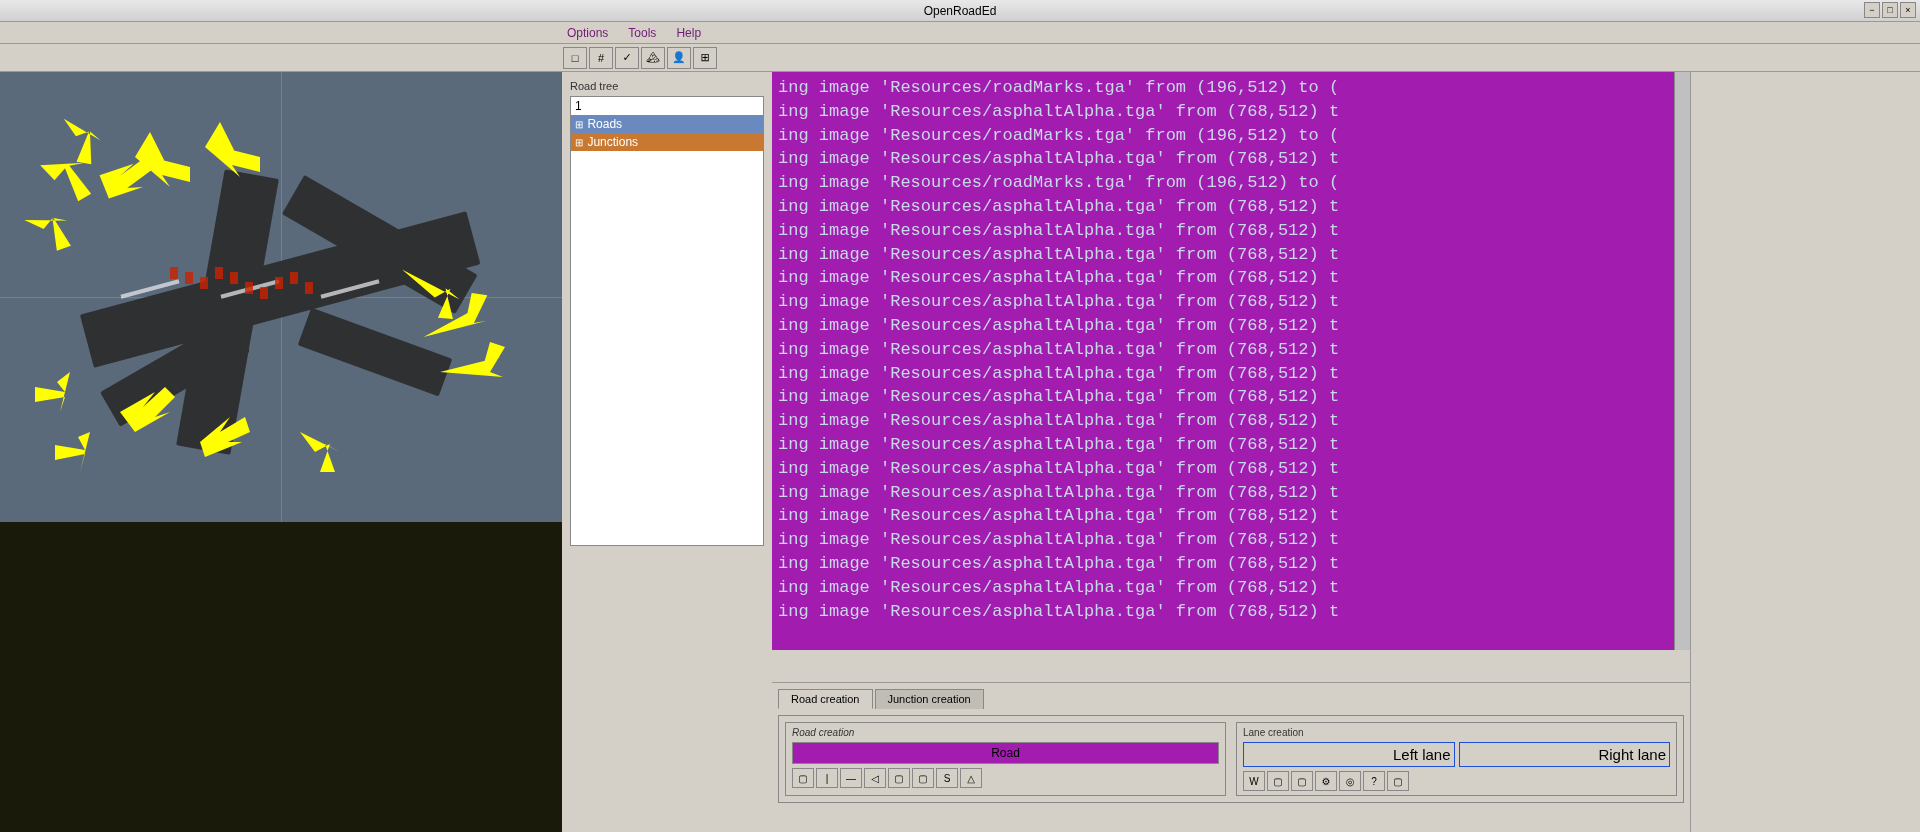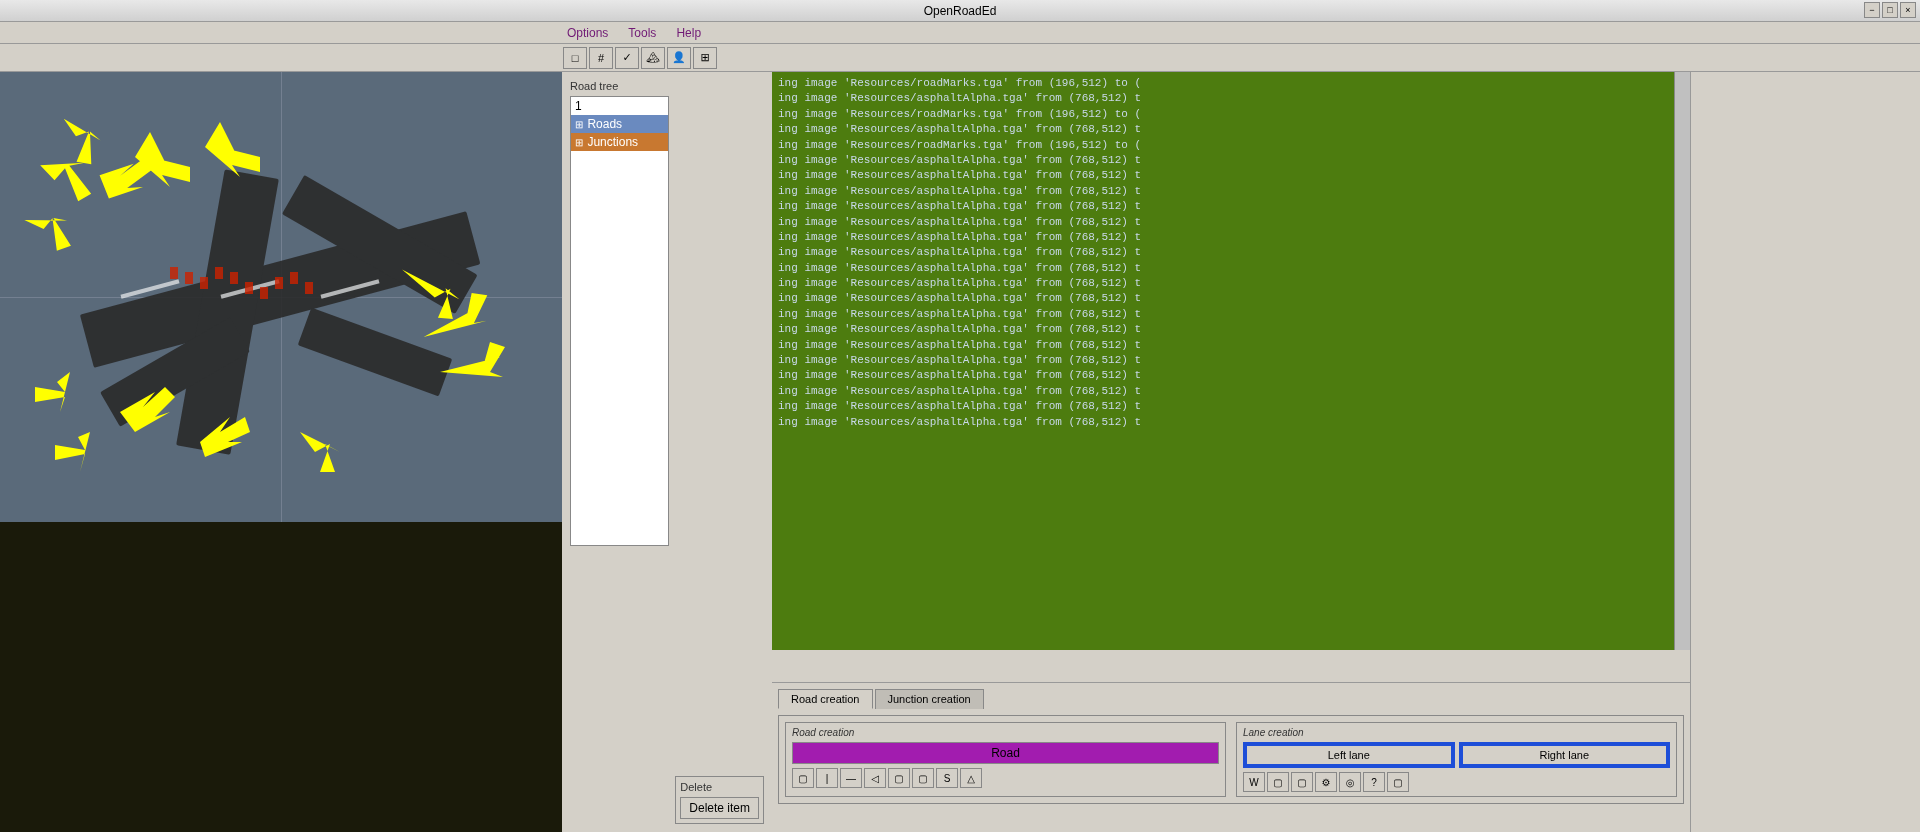--- a/index.html
+++ b/index.html
@@ -194,24 +194,24 @@
       flex: 1;
       height: 100%;
       display: flex;
       flex-direction: column;
       background: #d4d0c8;
     }
 
     
     #log-output {
       flex: 1;
-      background: #4d7c0f;
+      background: #a21caf;
       color: #c8d8e8;
       font-family: 'Courier New', monospace;
-      font-size: 11px;
+      font-size: 17px;
       padding: 4px 6px;
       overflow: hidden;
       line-height: 1.4;
     }
 
     .log-line {
       white-space: nowrap;
       overflow: hidden;
       text-overflow: ellipsis;
     }
@@ -301,35 +301,34 @@
     
     .lane-creation-group {
       border: 1px solid #888;
       padding: 4px 6px;
       flex: 1;
     }
     .lane-creation-label {
       font-size: 10px;
       color: #333;
       margin-bottom: 4px;
-      font-style: italic;
     }
     .lane-btn-row {
       display: flex;
       gap: 4px;
       margin-bottom: 4px;
     }
     .lane-btn {
       flex: 1;
       padding: 3px;
       background: #d4d0c8;
-      border: 4px solid #1d4ed8;
-      font-size: 11px;
-      cursor: pointer;
-      text-align: center;
+      border: 1px solid #1d4ed8;
+      font-size: 15px;
+      cursor: pointer;
+      text-align: right;
     }
 
     
     #far-right {
       width: 230px;
       height: 100%;
       background: #d4d0c8;
       flex-shrink: 0;
       border-left: 1px solid #999;
     }
@@ -470,24 +469,20 @@
           <span class="tree-expand">⊞</span>
           <span>Roads</span>
         </div>
         <div class="tree-item selected-junctions">
           <span class="tree-expand">⊞</span>
           <span>Junctions</span>
         </div>
       </div>
     </div>
 
-    <div id="delete-group">
-      <div id="delete-group-title">Delete</div>
-      <button class="delete-btn">Delete item</button>
-    </div>
   </div>
 
   <div id="right-panel">
 
     <div id="log-area">
       <div id="log-output">
       <div class="log-line">ing image 'Resources/roadMarks.tga' from (196,512) to (</div>
           <div class="log-line">ing image 'Resources/asphaltAlpha.tga' from (768,512) t</div>
           <div class="log-line">ing image 'Resources/roadMarks.tga' from (196,512) to (</div>
           <div class="log-line">ing image 'Resources/asphaltAlpha.tga' from (768,512) t</div>

